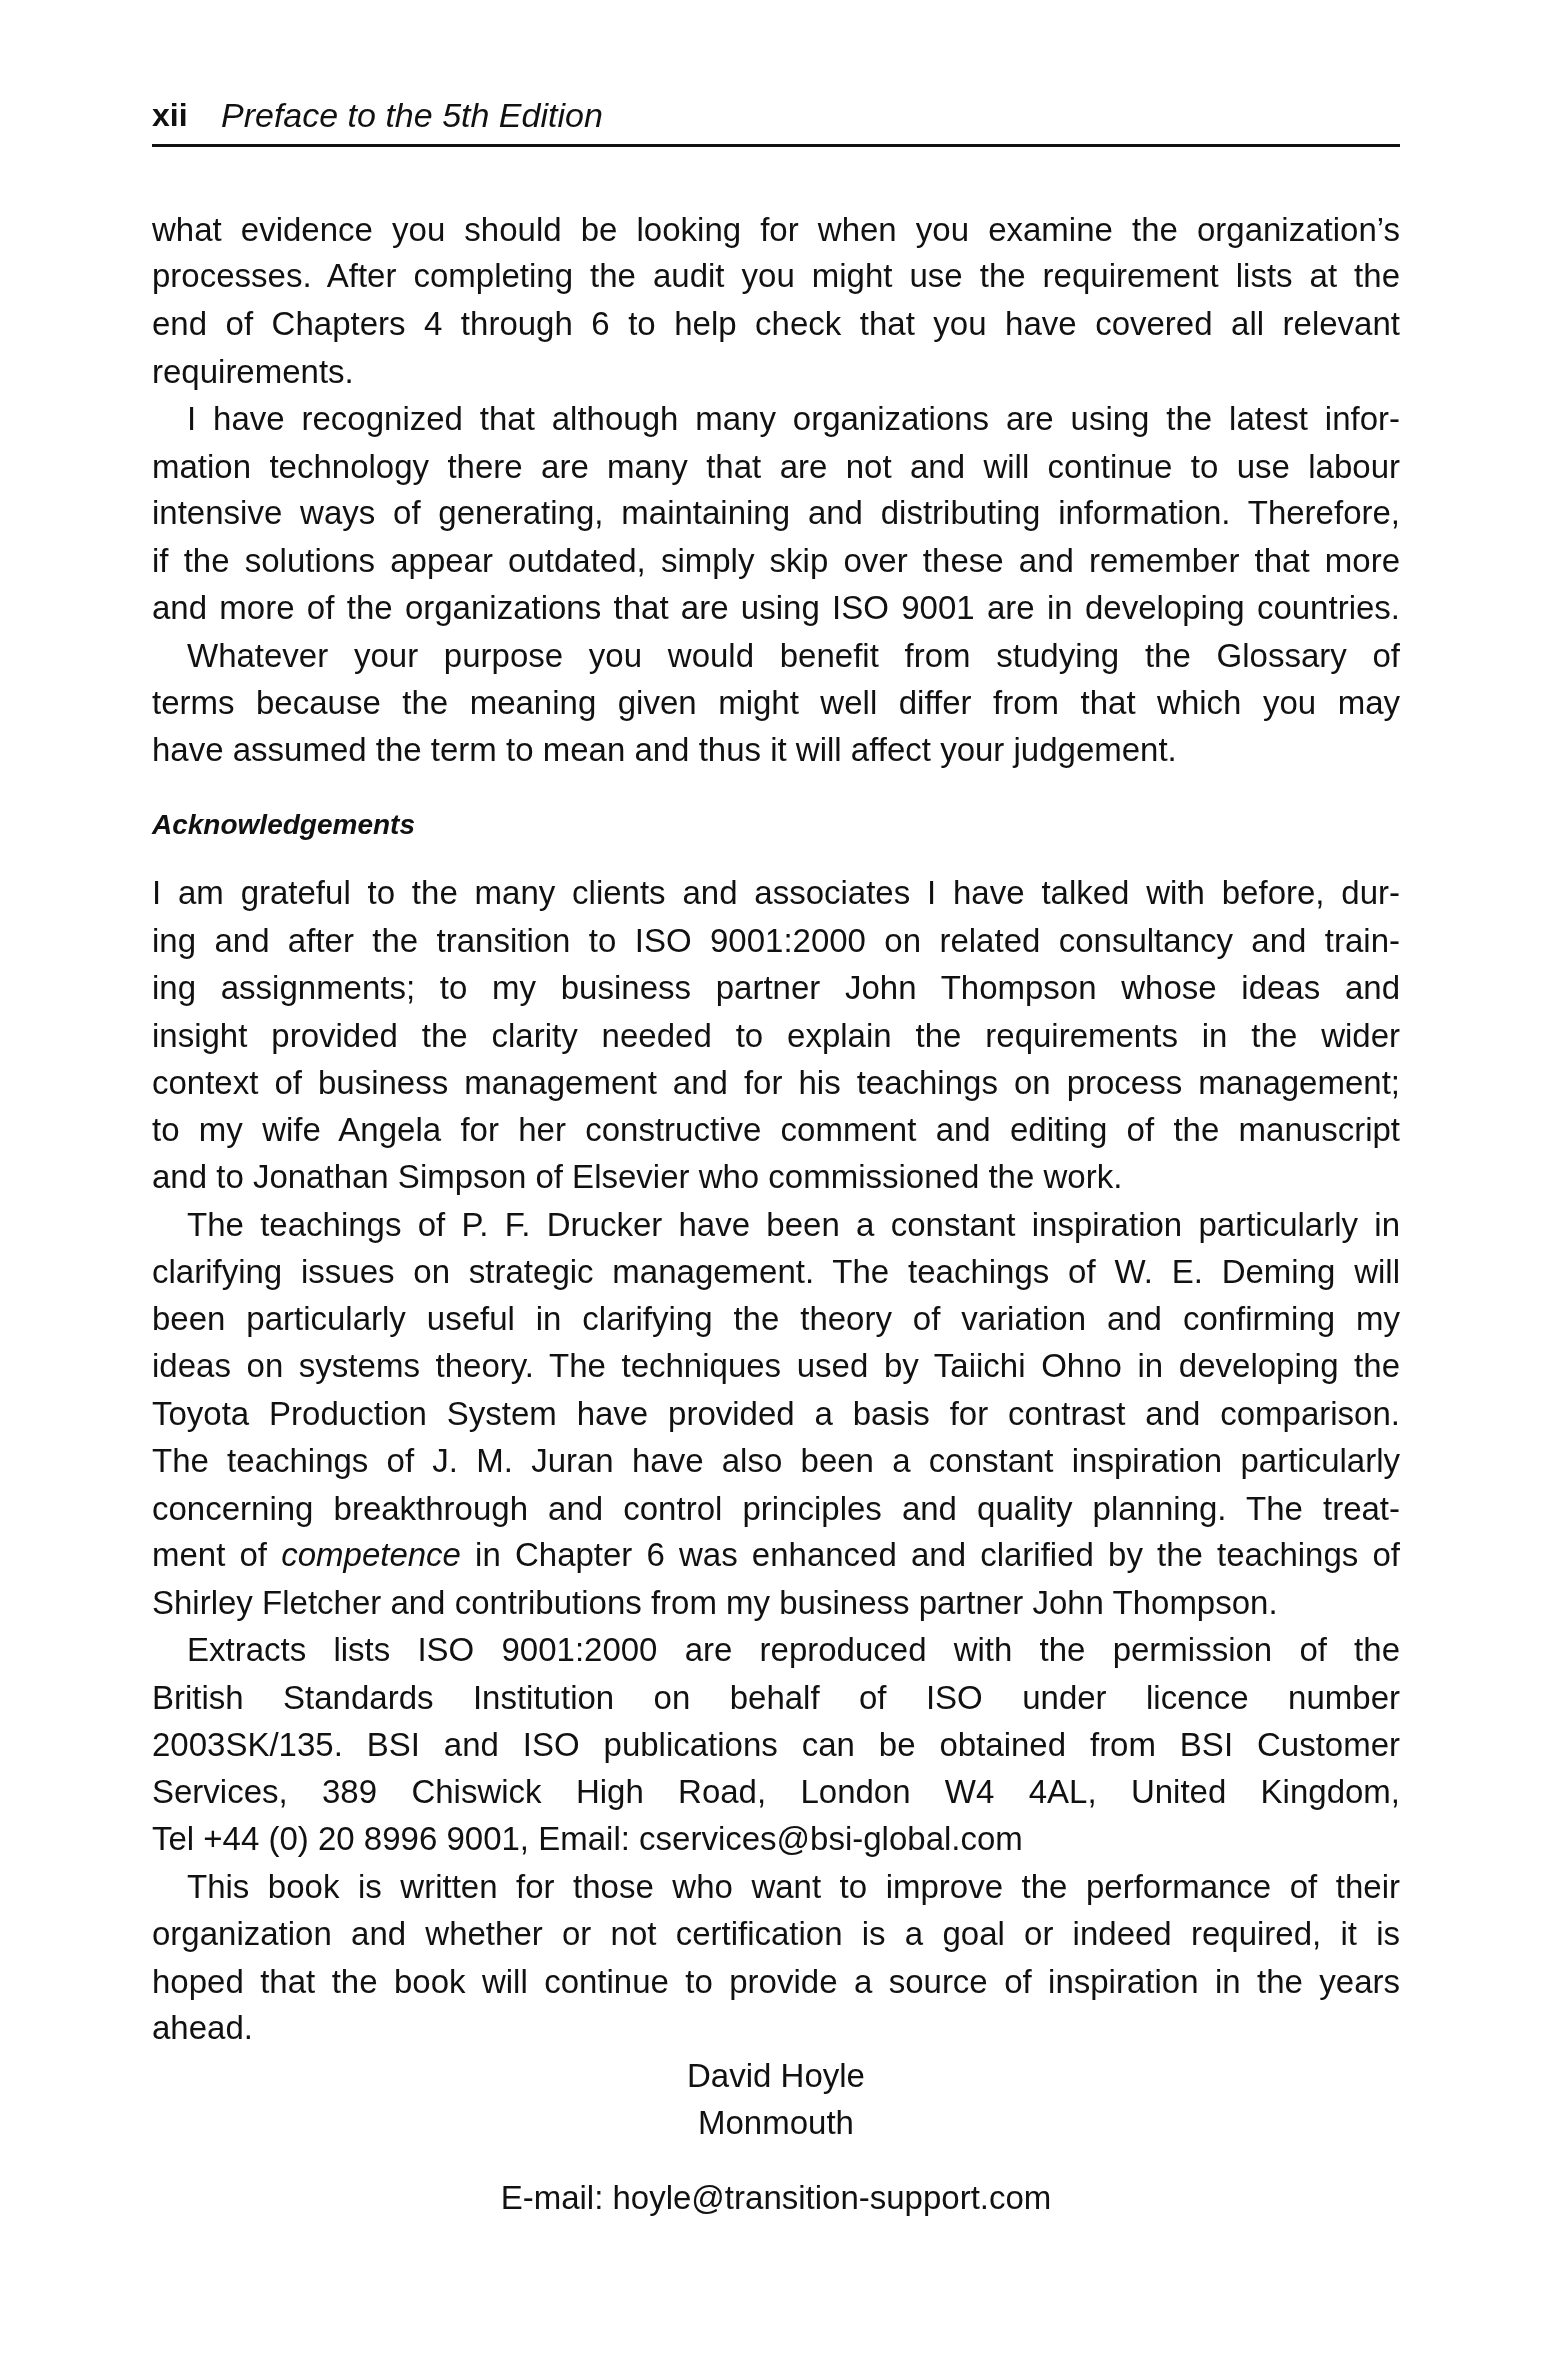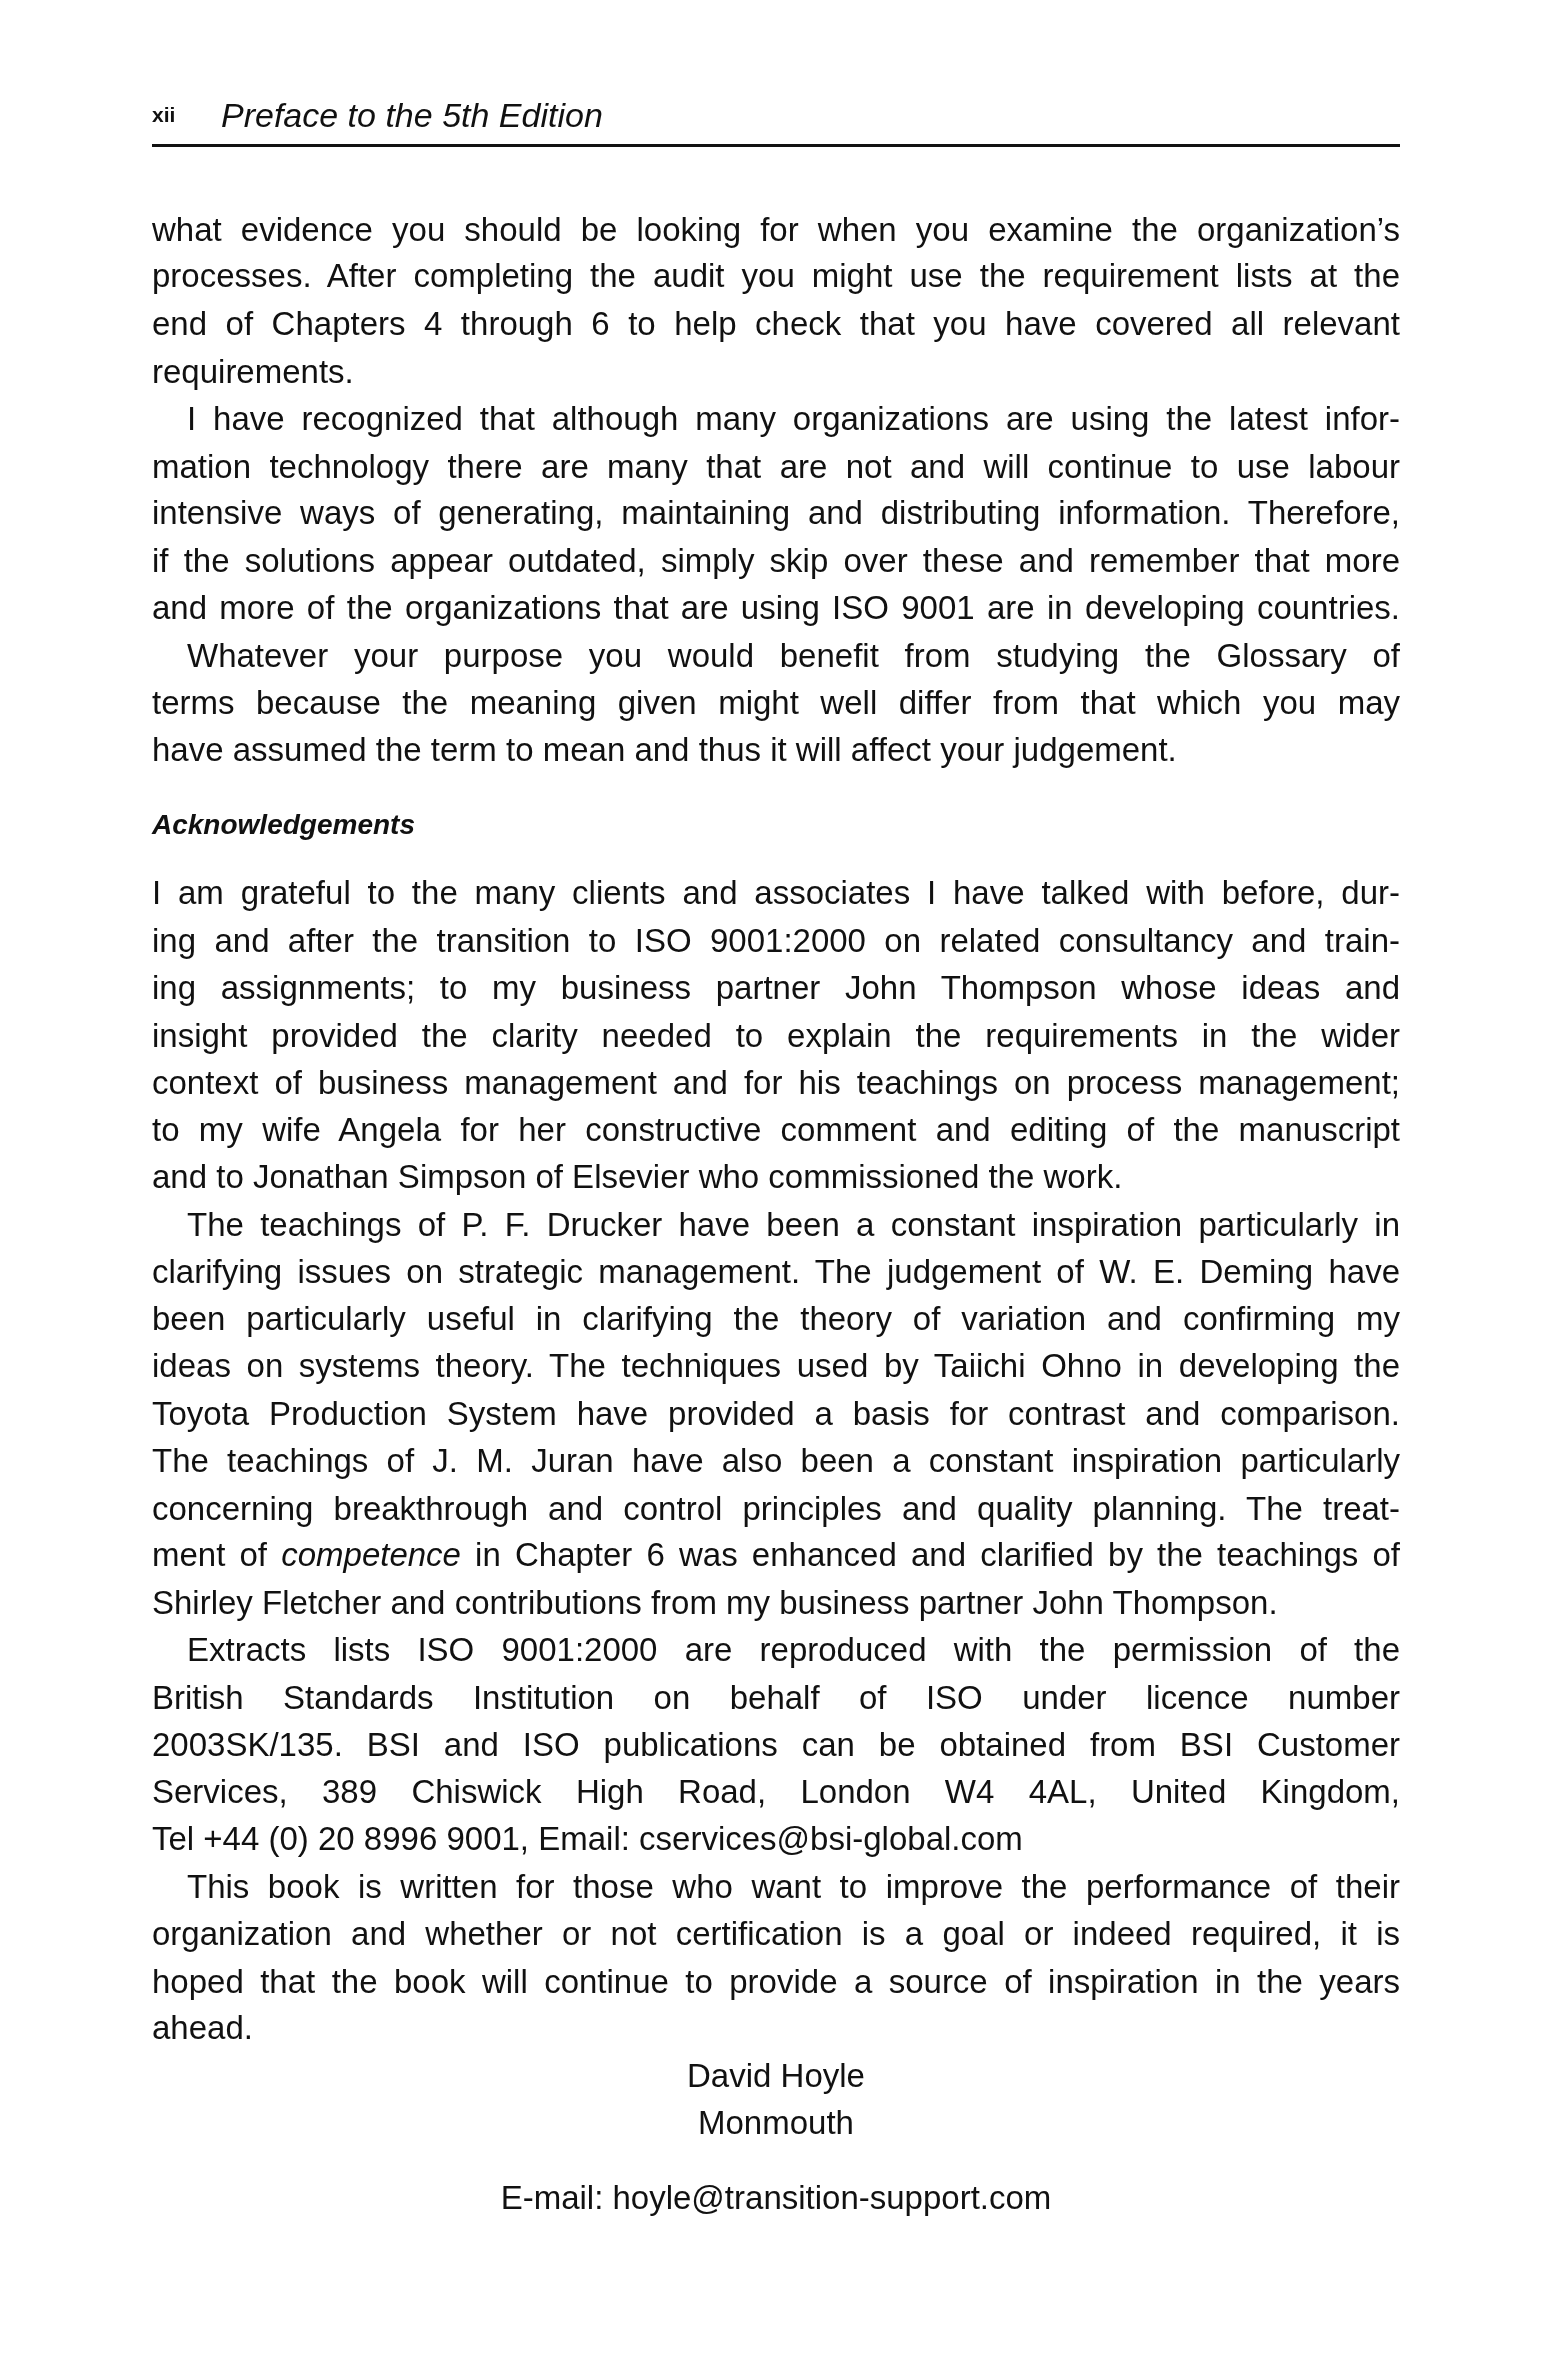--- a/index.html
+++ b/index.html
@@ -1,18 +1,18 @@
 <!DOCTYPE html>
 <html style="font-size:14px"><head>
 <meta charset="utf-8">
 <style>
   html, body { margin: 0; padding: 0; background: #ffffff; }
   body { width: 1547px; height: 2377px; position: relative; overflow: hidden; color: #111; }
   .header { position: absolute; left: 152px; top: 94px; width: 1248px; height: 52px; }
-  .folio { position: absolute; left: 0; top: 0; font-family: "Liberation Sans", sans-serif; font-weight: bold; font-size: 21px; line-height: 42px; }
+  .folio { position: absolute; left: 0; top: 0; font-family: "Liberation Sans", sans-serif; font-weight: bold; font-size: 32px; line-height: 42px; }
   .running-title { position: absolute; left: 69px; top: 0; font-family: "Liberation Sans", sans-serif; font-style: italic; font-size: 34px; line-height: 42px; }
   .rule { position: absolute; left: 152px; top: 144px; width: 1248px; height: 2.6px; background: #111; }
   .line { position: absolute; left: 152px; width: 1248px; font-family: Liberation Sans, sans-serif; font-size: 33px; line-height: 47px; white-space: nowrap; }
   .justify { text-align: justify; text-align-last: justify; }
   .indent { padding-left: 35px; box-sizing: border-box; }
   .right { text-align: center; }
   .heading { position: absolute; left: 152px; top: 800px; font-family: "Liberation Sans", sans-serif; font-weight: bold; font-style: italic; font-size: 28px; line-height: 49px; }
   .em { font-style: italic; }
 </style>
 </head>
@@ -43,21 +43,21 @@
 
 <div class="line justify" style="top:869px">I am grateful to the many clients and associates I have talked with before, dur-</div>
 <div class="line justify" style="top:917px">ing and after the transition to ISO 9001:2000 on related consultancy and train-</div>
 <div class="line justify" style="top:964px">ing assignments; to my business partner John Thompson whose ideas and</div>
 <div class="line justify" style="top:1012px">insight provided the clarity needed to explain the requirements in the wider</div>
 <div class="line justify" style="top:1059px">context of business management and for his teachings on process management;</div>
 <div class="line justify" style="top:1106px">to my wife Angela for her constructive comment and editing of the manuscript</div>
 <div class="line" style="top:1153px">and to Jonathan Simpson of Elsevier who commissioned the work.</div>
 
 <div class="line justify indent" style="top:1201px">The teachings of P. F. Drucker have been a constant inspiration particularly in</div>
-<div class="line justify" style="top:1248px">clarifying issues on strategic management. The judgement of W. E. Deming have</div>
+<div class="line justify" style="top:1248px">clarifying issues on strategic management. The teachings of W. E. Deming will</div>
 <div class="line justify" style="top:1295px">been particularly useful in clarifying the theory of variation and confirming my</div>
 <div class="line justify" style="top:1342px">ideas on systems theory. The techniques used by Taiichi Ohno in developing the</div>
 <div class="line justify" style="top:1390px">Toyota Production System have provided a basis for contrast and comparison.</div>
 <div class="line justify" style="top:1437px">The teachings of J. M. Juran have also been a constant inspiration particularly</div>
 <div class="line justify" style="top:1485px">concerning breakthrough and control principles and quality planning. The treat-</div>
 <div class="line justify" style="top:1531px"><span>ment of </span><span class="em">competence</span><span> in Chapter 6 was enhanced and clarified by the teachings of</span></div>
 <div class="line" style="top:1579px">Shirley Fletcher and contributions from my business partner John Thompson.</div>
 
 <div class="line justify indent" style="top:1626px">Extracts lists ISO 9001:2000 are reproduced with the permission of the</div>
 <div class="line justify" style="top:1674px">British Standards Institution on behalf of ISO under licence number</div>

